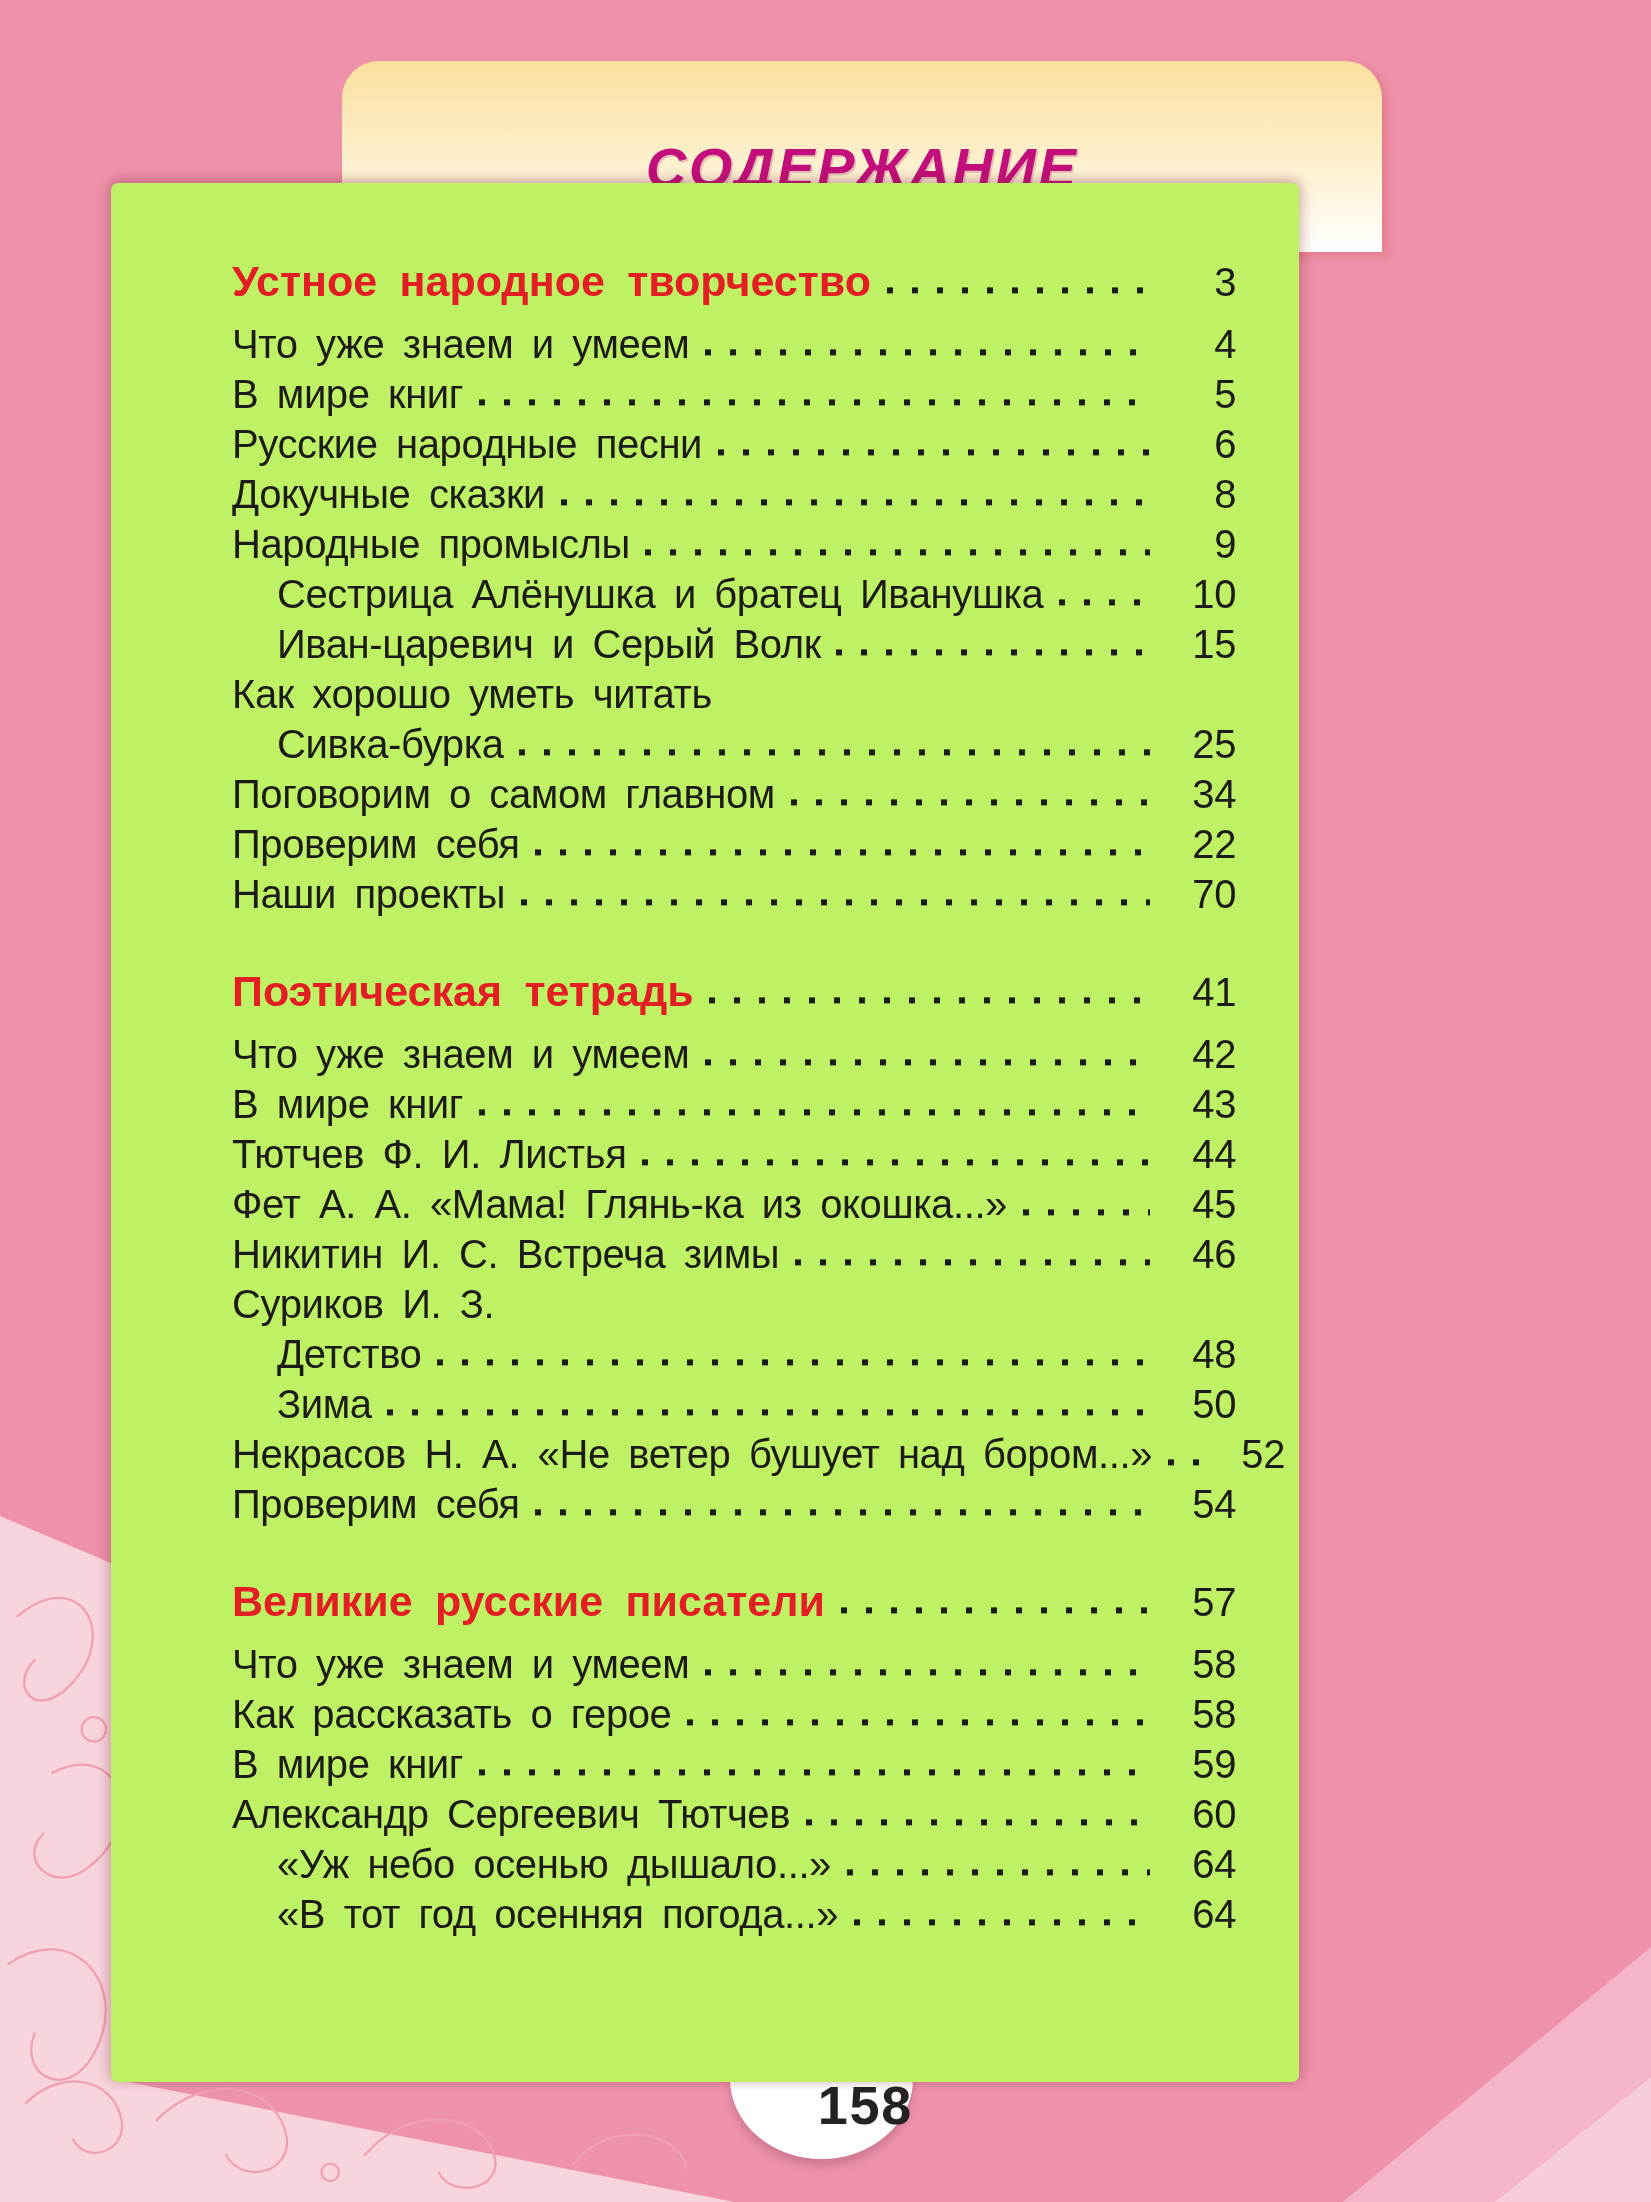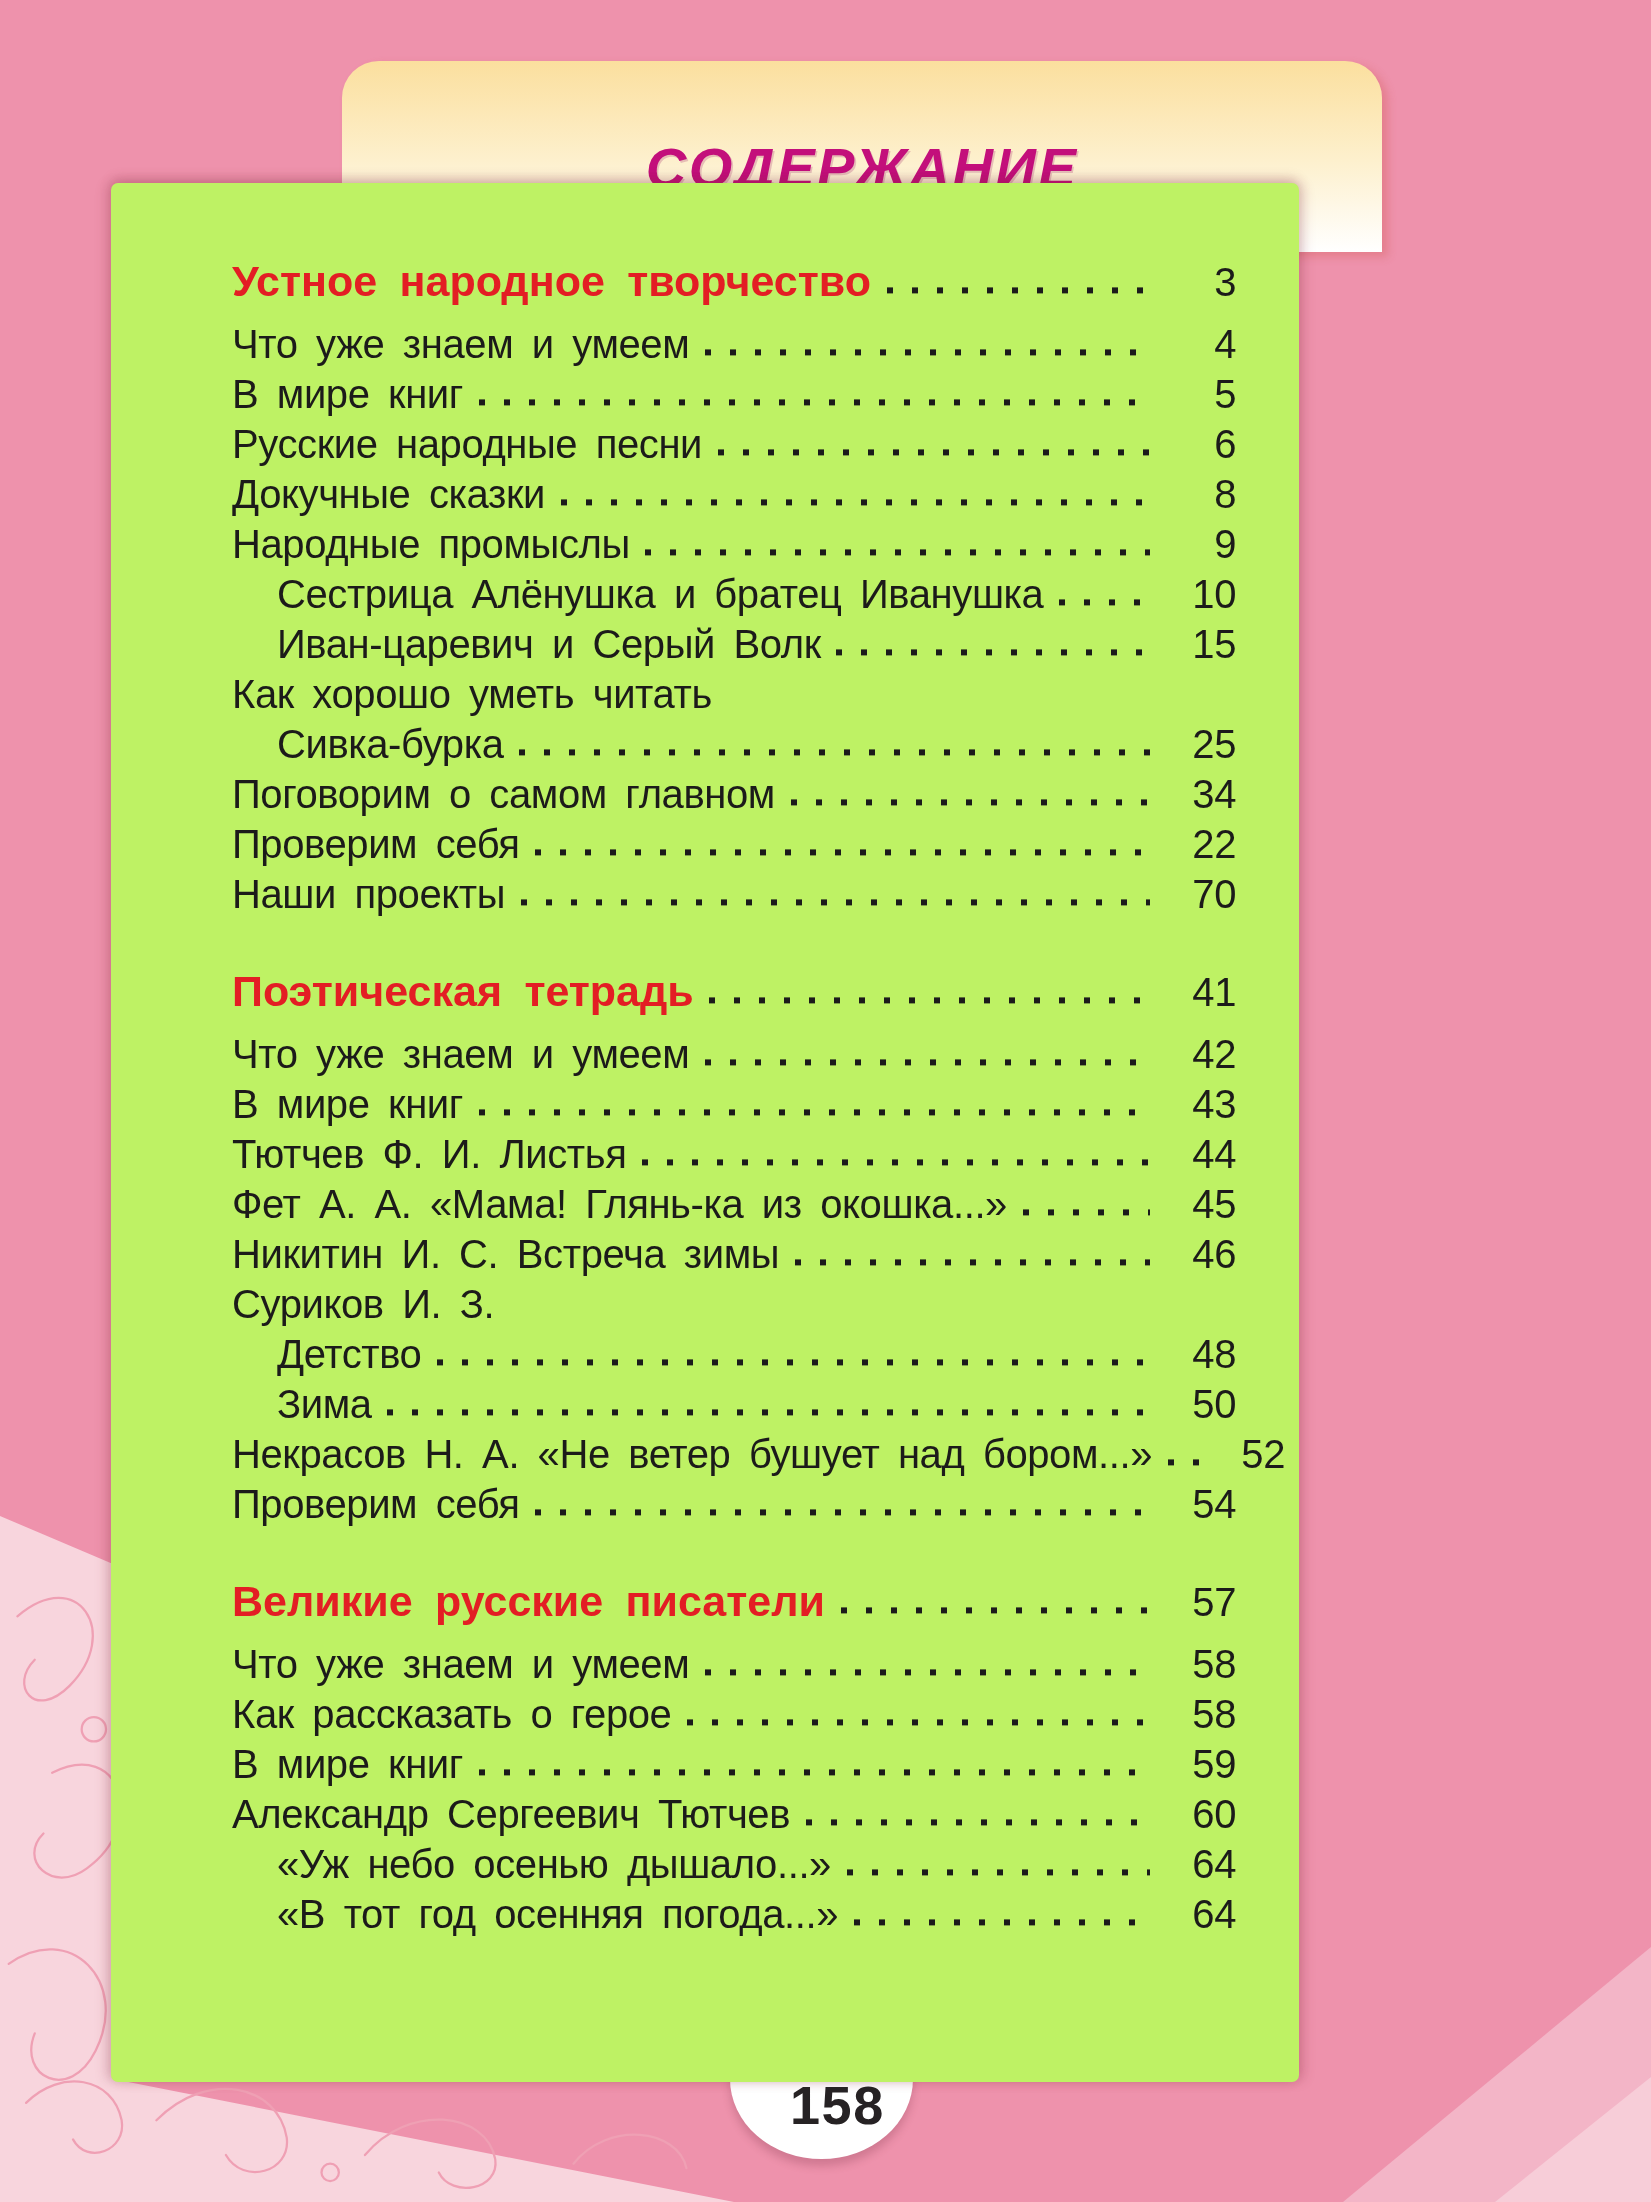--- a/index.html
+++ b/index.html
@@ -71,22 +71,22 @@
   }
   .pagenum{min-width:76px;text-align:right;white-space:nowrap;}
   
   .bulge{
     position:absolute;left:730px;top:1999px;width:183px;height:160px;
     background:#ffffff;border-radius:50%;
     box-shadow:0 7px 8.7px rgba(100,30,50,.22);
     z-index:5;
   }
   .folio{
-    position:absolute;left:746px;top:2074px;width:183px;
-    text-align:center;z-index:11;
+    position:absolute;left:730px;top:2074px;width:183px;
+    text-align:right;z-index:11;
     font-size:54px;font-weight:bold;letter-spacing:1.7px;
     color:#262224;
   }
 </style>
 </head>
 <body>
 
 <div id="stage">
 
   <div class="bg-pale-left"></div>

